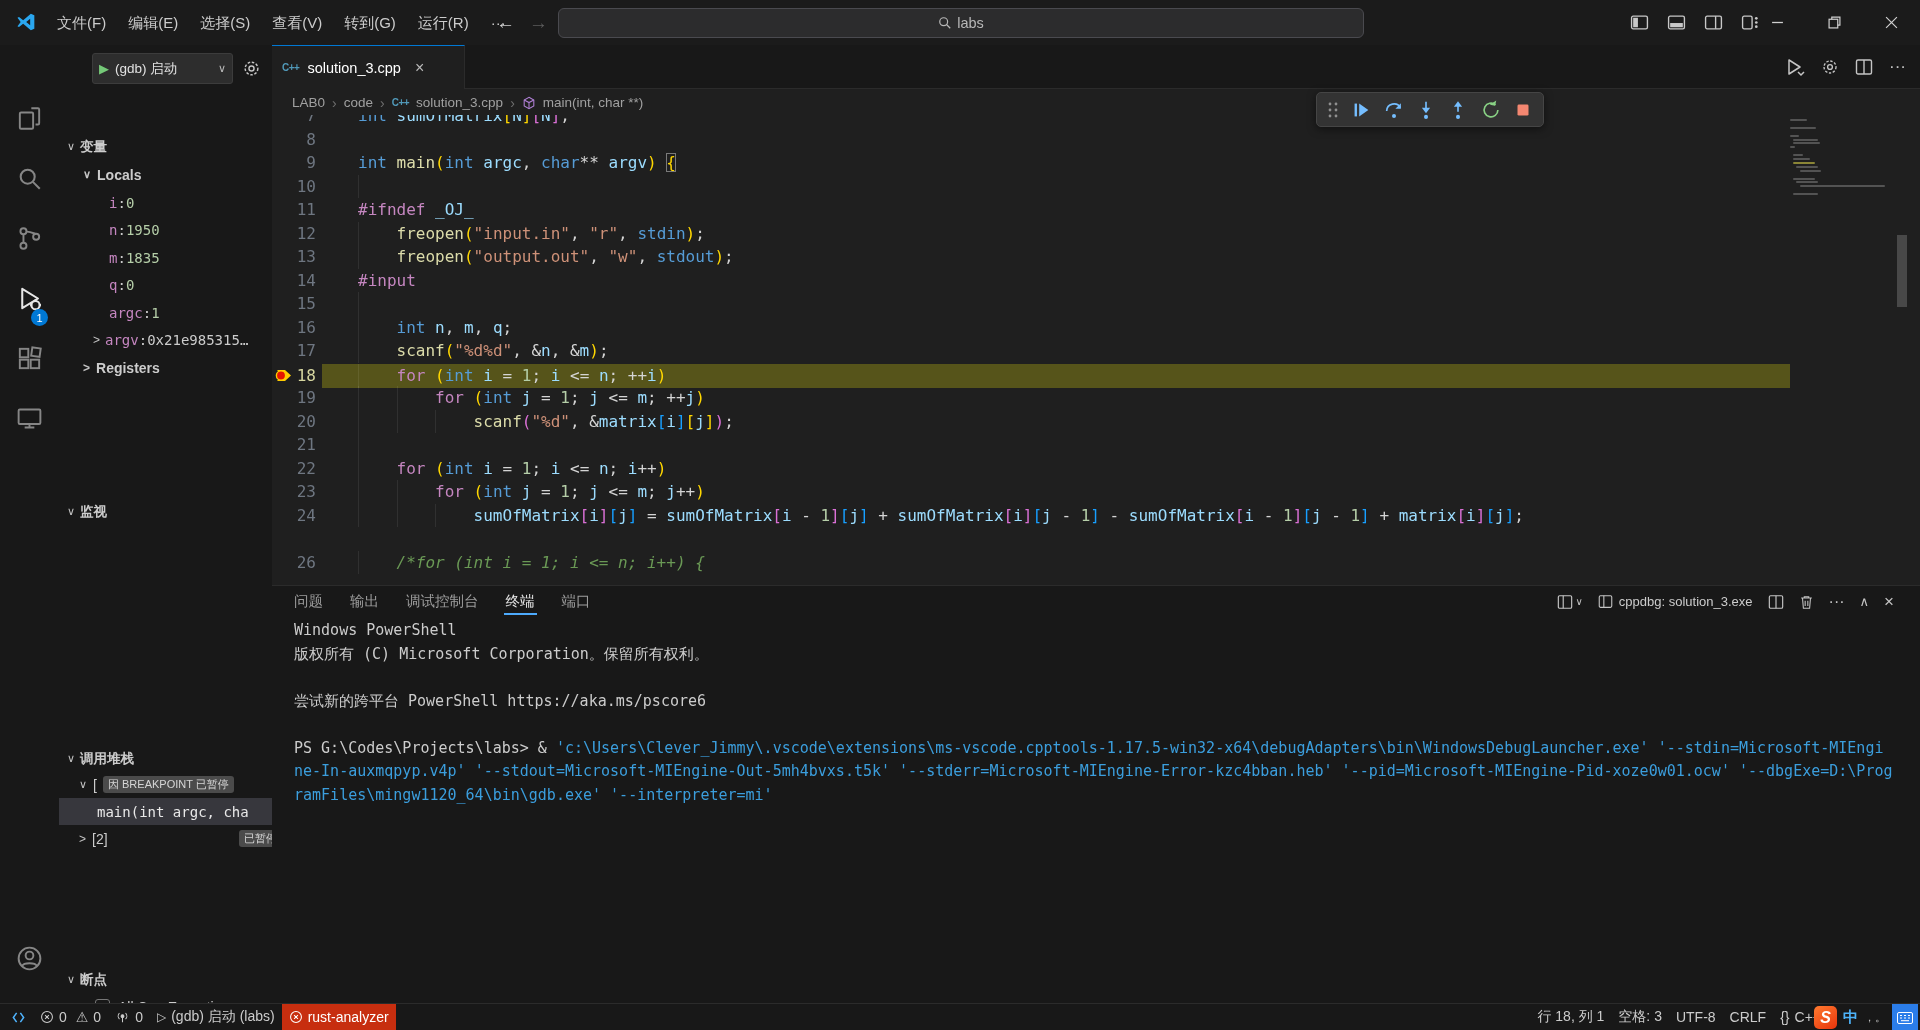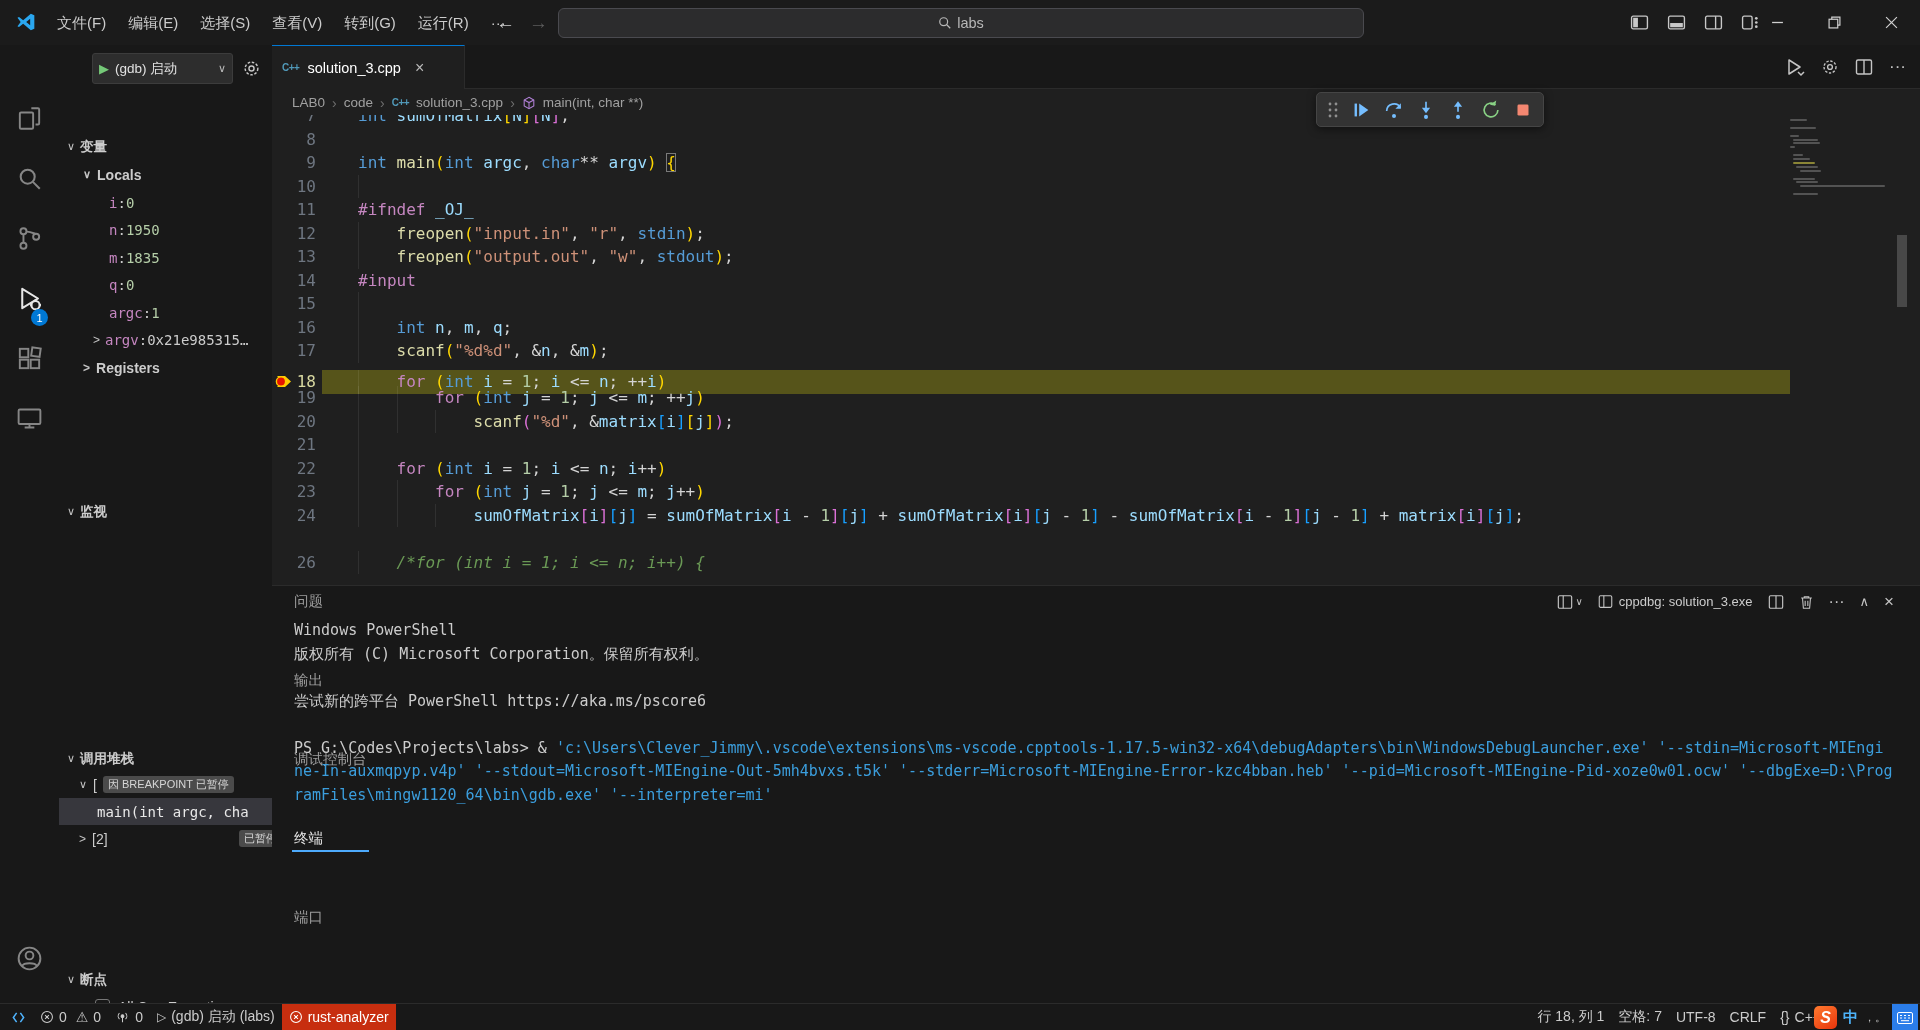--- a/index.html
+++ b/index.html
@@ -70,21 +70,21 @@
   .tk-p1{color:#ffd700;} .tk-p2{color:#da70d6;} .tk-p3{color:#179fff;}
   .tk-p1m{color:#ffd700;outline:1px solid #7a7a7a;outline-offset:-1px;}
   #minimap{position:absolute;left:1518px;top:70px;width:105px;height:470px;}
   #ed-scrollbar{position:absolute;left:1624px;top:70px;width:12px;height:470px;}
   #ed-thumb{position:absolute;left:1px;top:120px;width:10px;height:72px;background:rgba(121,121,121,0.45);}
   #dbg-toolbar{position:absolute;left:1044px;top:47px;width:218px;height:33px;background:#333333;border:1px solid #454545;border-radius:5px;
                box-shadow:0 2px 8px rgba(0,0,0,0.5);display:flex;align-items:center;justify-content:space-around;padding:0 4px;z-index:30;}
 
   
   #panel{position:absolute;left:272px;top:585px;width:1648px;height:418px;background:#181818;border-top:1px solid #2b2b2b;box-sizing:border-box;}
-  #panel-tabs{position:absolute;left:22px;top:0;height:31px;display:flex;gap:48px;flex-direction:column;}
+  #panel-tabs{position:absolute;left:22px;top:0;height:31px;display:flex;gap:27px;}
   .ptab{font-size:14.5px;color:#9d9d9d;height:31px;line-height:31px;position:relative;}
   .ptab.active{color:#e7e7e7;}
   .ptab.active::after{content:"";position:absolute;left:-2px;right:-2px;bottom:2px;height:2px;background:#4daafc;}
   #panel-actions{position:absolute;right:26px;top:0;height:31px;display:flex;align-items:center;gap:15px;color:#c5c5c5;}
   #term-title{font-size:13px;color:#cccccc;display:flex;align-items:center;gap:6px;}
   #terminal{position:absolute;left:22px;top:33px;width:1610px;height:380px;font-family:"DejaVu Sans Mono",monospace;font-size:15px;line-height:23.5px;}
   .tl{white-space:pre;}
   .tc-fg{color:#cccccc;} .tc-cy{color:#3b9edd;}
 
   
@@ -383,21 +383,21 @@
         <div class="code-line" style="top: 12.5px;"><span class="ln">8</span><span class="ct"></span></div>
         <div class="code-line" style="top: 36px;"><span class="ln">9</span><span class="ct"><span class="tk-kw">int</span><span class="tk-op"> </span><span class="tk-fn">main</span><span class="tk-p1">(</span><span class="tk-kw">int</span><span class="tk-op"> </span><span class="tk-var">argc</span><span class="tk-op">, </span><span class="tk-kw">char</span><span class="tk-op">**</span><span class="tk-op"> </span><span class="tk-var">argv</span><span class="tk-p1">)</span><span class="tk-op"> </span><span class="tk-p1m">{</span></span></div>
         <div class="code-line" style="top: 59.5px;"><span class="ln">10</span><span class="guide" style="left: 86px;"></span><span class="ct"></span></div>
         <div class="code-line" style="top: 83px;"><span class="ln">11</span><span class="ct"><span class="tk-ctl">#ifndef</span><span class="tk-op"> </span><span class="tk-var">_OJ_</span></span></div>
         <div class="code-line" style="top: 106.5px;"><span class="ln">12</span><span class="guide" style="left: 86px;"></span><span class="ct"><span class="tk-op">    </span><span class="tk-fn">freopen</span><span class="tk-p1">(</span><span class="tk-str">"input.in"</span><span class="tk-op">, </span><span class="tk-str">"r"</span><span class="tk-op">, </span><span class="tk-kw">stdin</span><span class="tk-p1">)</span><span class="tk-op">;</span></span></div>
         <div class="code-line" style="top: 130px;"><span class="ln">13</span><span class="guide" style="left: 86px;"></span><span class="ct"><span class="tk-op">    </span><span class="tk-fn">freopen</span><span class="tk-p1">(</span><span class="tk-str">"output.out"</span><span class="tk-op">, </span><span class="tk-str">"w"</span><span class="tk-op">, </span><span class="tk-kw">stdout</span><span class="tk-p1">)</span><span class="tk-op">;</span></span></div>
         <div class="code-line" style="top: 153.5px;"><span class="ln">14</span><span class="ct"><span class="tk-ctl">#input</span></span></div>
         <div class="code-line" style="top: 177px;"><span class="ln">15</span><span class="guide" style="left: 86px;"></span><span class="ct"></span></div>
         <div class="code-line" style="top: 200.5px;"><span class="ln">16</span><span class="guide" style="left: 86px;"></span><span class="ct"><span class="tk-op">    </span><span class="tk-kw">int</span><span class="tk-op"> </span><span class="tk-var">n</span><span class="tk-op">, </span><span class="tk-var">m</span><span class="tk-op">, </span><span class="tk-var">q</span><span class="tk-op">;</span></span></div>
         <div class="code-line" style="top: 224px;"><span class="ln">17</span><span class="guide" style="left: 86px;"></span><span class="ct"><span class="tk-op">    </span><span class="tk-fn">scanf</span><span class="tk-p1">(</span><span class="tk-str">"%d%d"</span><span class="tk-op">, </span><span class="tk-op">&amp;</span><span class="tk-var">n</span><span class="tk-op">, </span><span class="tk-op">&amp;</span><span class="tk-var">m</span><span class="tk-p1">)</span><span class="tk-op">;</span></span></div>
-        <div class="code-line cur" style="top: 255px;"><span class="bp-cur"><svg width="22" height="19" viewBox="0 0 22 19">
+        <div class="code-line cur" style="top: 249px;"><span class="bp-cur"><svg width="22" height="19" viewBox="0 0 22 19">
               <path d="M3 4h8l6 5.5L11 15H3l5-5.5z" fill="#ffcc00"></path>
               <circle cx="7" cy="9.5" r="4.6" fill="#e51400" stroke="#ffcc00" stroke-width="1.4"></circle>
             </svg></span><span class="ln">18</span><span class="guide" style="left: 86px;"></span><span class="ct"><span class="tk-op">    </span><span class="tk-ctl">for</span><span class="tk-op"> </span><span class="tk-p1">(</span><span class="tk-kw">int</span><span class="tk-op"> </span><span class="tk-var">i</span><span class="tk-op"> = </span><span class="tk-num">1</span><span class="tk-op">; </span><span class="tk-var">i</span><span class="tk-op"> &lt;= </span><span class="tk-var">n</span><span class="tk-op">; </span><span class="tk-op">++</span><span class="tk-var">i</span><span class="tk-p1">)</span></span></div>
         <div class="code-line" style="top: 271px;"><span class="ln">19</span><span class="guide" style="left: 86px;"></span><span class="guide" style="left: 124.5px;"></span><span class="ct"><span class="tk-op">        </span><span class="tk-ctl">for</span><span class="tk-op"> </span><span class="tk-p1">(</span><span class="tk-kw">int</span><span class="tk-op"> </span><span class="tk-var">j</span><span class="tk-op"> = </span><span class="tk-num">1</span><span class="tk-op">; </span><span class="tk-var">j</span><span class="tk-op"> &lt;= </span><span class="tk-var">m</span><span class="tk-op">; </span><span class="tk-op">++</span><span class="tk-var">j</span><span class="tk-p1">)</span></span></div>
         <div class="code-line" style="top: 294.5px;"><span class="ln">20</span><span class="guide" style="left: 86px;"></span><span class="guide" style="left: 124.5px;"></span><span class="guide" style="left: 163px;"></span><span class="ct"><span class="tk-op">            </span><span class="tk-fn">scanf</span><span class="tk-p2">(</span><span class="tk-str">"%d"</span><span class="tk-op">, </span><span class="tk-op">&amp;</span><span class="tk-var">matrix</span><span class="tk-p3">[</span><span class="tk-var">i</span><span class="tk-p3">]</span><span class="tk-p1">[</span><span class="tk-var">j</span><span class="tk-p1">]</span><span class="tk-p2">)</span><span class="tk-op">;</span></span></div>
         <div class="code-line" style="top: 318px;"><span class="ln">21</span><span class="guide" style="left: 86px;"></span><span class="ct"></span></div>
         <div class="code-line" style="top: 341.5px;"><span class="ln">22</span><span class="guide" style="left: 86px;"></span><span class="ct"><span class="tk-op">    </span><span class="tk-ctl">for</span><span class="tk-op"> </span><span class="tk-p1">(</span><span class="tk-kw">int</span><span class="tk-op"> </span><span class="tk-var">i</span><span class="tk-op"> = </span><span class="tk-num">1</span><span class="tk-op">; </span><span class="tk-var">i</span><span class="tk-op"> &lt;= </span><span class="tk-var">n</span><span class="tk-op">; </span><span class="tk-var">i</span><span class="tk-op">++</span><span class="tk-p1">)</span></span></div>
         <div class="code-line" style="top: 365px;"><span class="ln">23</span><span class="guide" style="left: 86px;"></span><span class="guide" style="left: 124.5px;"></span><span class="ct"><span class="tk-op">        </span><span class="tk-ctl">for</span><span class="tk-op"> </span><span class="tk-p1">(</span><span class="tk-kw">int</span><span class="tk-op"> </span><span class="tk-var">j</span><span class="tk-op"> = </span><span class="tk-num">1</span><span class="tk-op">; </span><span class="tk-var">j</span><span class="tk-op"> &lt;= </span><span class="tk-var">m</span><span class="tk-op">; </span><span class="tk-var">j</span><span class="tk-op">++</span><span class="tk-p1">)</span></span></div>
         <div class="code-line" style="top: 388.5px;"><span class="ln">24</span><span class="guide" style="left: 86px;"></span><span class="guide" style="left: 124.5px;"></span><span class="guide" style="left: 163px;"></span><span class="ct"><span class="tk-op">            </span><span class="tk-var">sumOfMatrix</span><span class="tk-p2">[</span><span class="tk-var">i</span><span class="tk-p2">]</span><span class="tk-p3">[</span><span class="tk-var">j</span><span class="tk-p3">]</span><span class="tk-op"> = </span><span class="tk-var">sumOfMatrix</span><span class="tk-p2">[</span><span class="tk-var">i</span><span class="tk-op"> - </span><span class="tk-num">1</span><span class="tk-p2">]</span><span class="tk-p3">[</span><span class="tk-var">j</span><span class="tk-p3">]</span><span class="tk-op"> + </span><span class="tk-var">sumOfMatrix</span><span class="tk-p2">[</span><span class="tk-var">i</span><span class="tk-p2">]</span><span class="tk-p3">[</span><span class="tk-var">j</span><span class="tk-op"> - </span><span class="tk-num">1</span><span class="tk-p3">]</span><span class="tk-op"> - </span><span class="tk-var">sumOfMatrix</span><span class="tk-p2">[</span><span class="tk-var">i</span><span class="tk-op"> - </span><span class="tk-num">1</span><span class="tk-p2">]</span><span class="tk-p3">[</span><span class="tk-var">j</span><span class="tk-op"> - </span><span class="tk-num">1</span><span class="tk-p3">]</span><span class="tk-op"> + </span><span class="tk-var">matrix</span><span class="tk-p2">[</span><span class="tk-var">i</span><span class="tk-p2">]</span><span class="tk-p3">[</span><span class="tk-var">j</span><span class="tk-p3">]</span><span class="tk-op">;</span></span></div>
         <div class="code-line" style="top: 435.5px;"><span class="ln">26</span><span class="guide" style="left: 86px;"></span><span class="ct"><span class="tk-op">    </span><span class="tk-cm">/*for (int i = 1; i &lt;= n; i++) {</span></span></div>
@@ -560,21 +560,21 @@
             <path d="M5.8 5.8l4.4 4.4M10.2 5.8l-4.4 4.4"></path>
           </svg>
         <span>rust-analyzer</span>
         </span>
     </div>
     <div id="sb-right">
       <span class="sb-item">
           <span>行 18, 列 1</span>
         </span>
       <span class="sb-item">
-          <span>空格: 7</span>
+          <span>空格: 3</span>
         </span>
       <span class="sb-item">
           <span>UTF-8</span>
         </span>
       <span class="sb-item">
           <span>CRLF</span>
         </span>
       <span class="sb-item">
         <span>{}</span>
         <span>C++</span>

